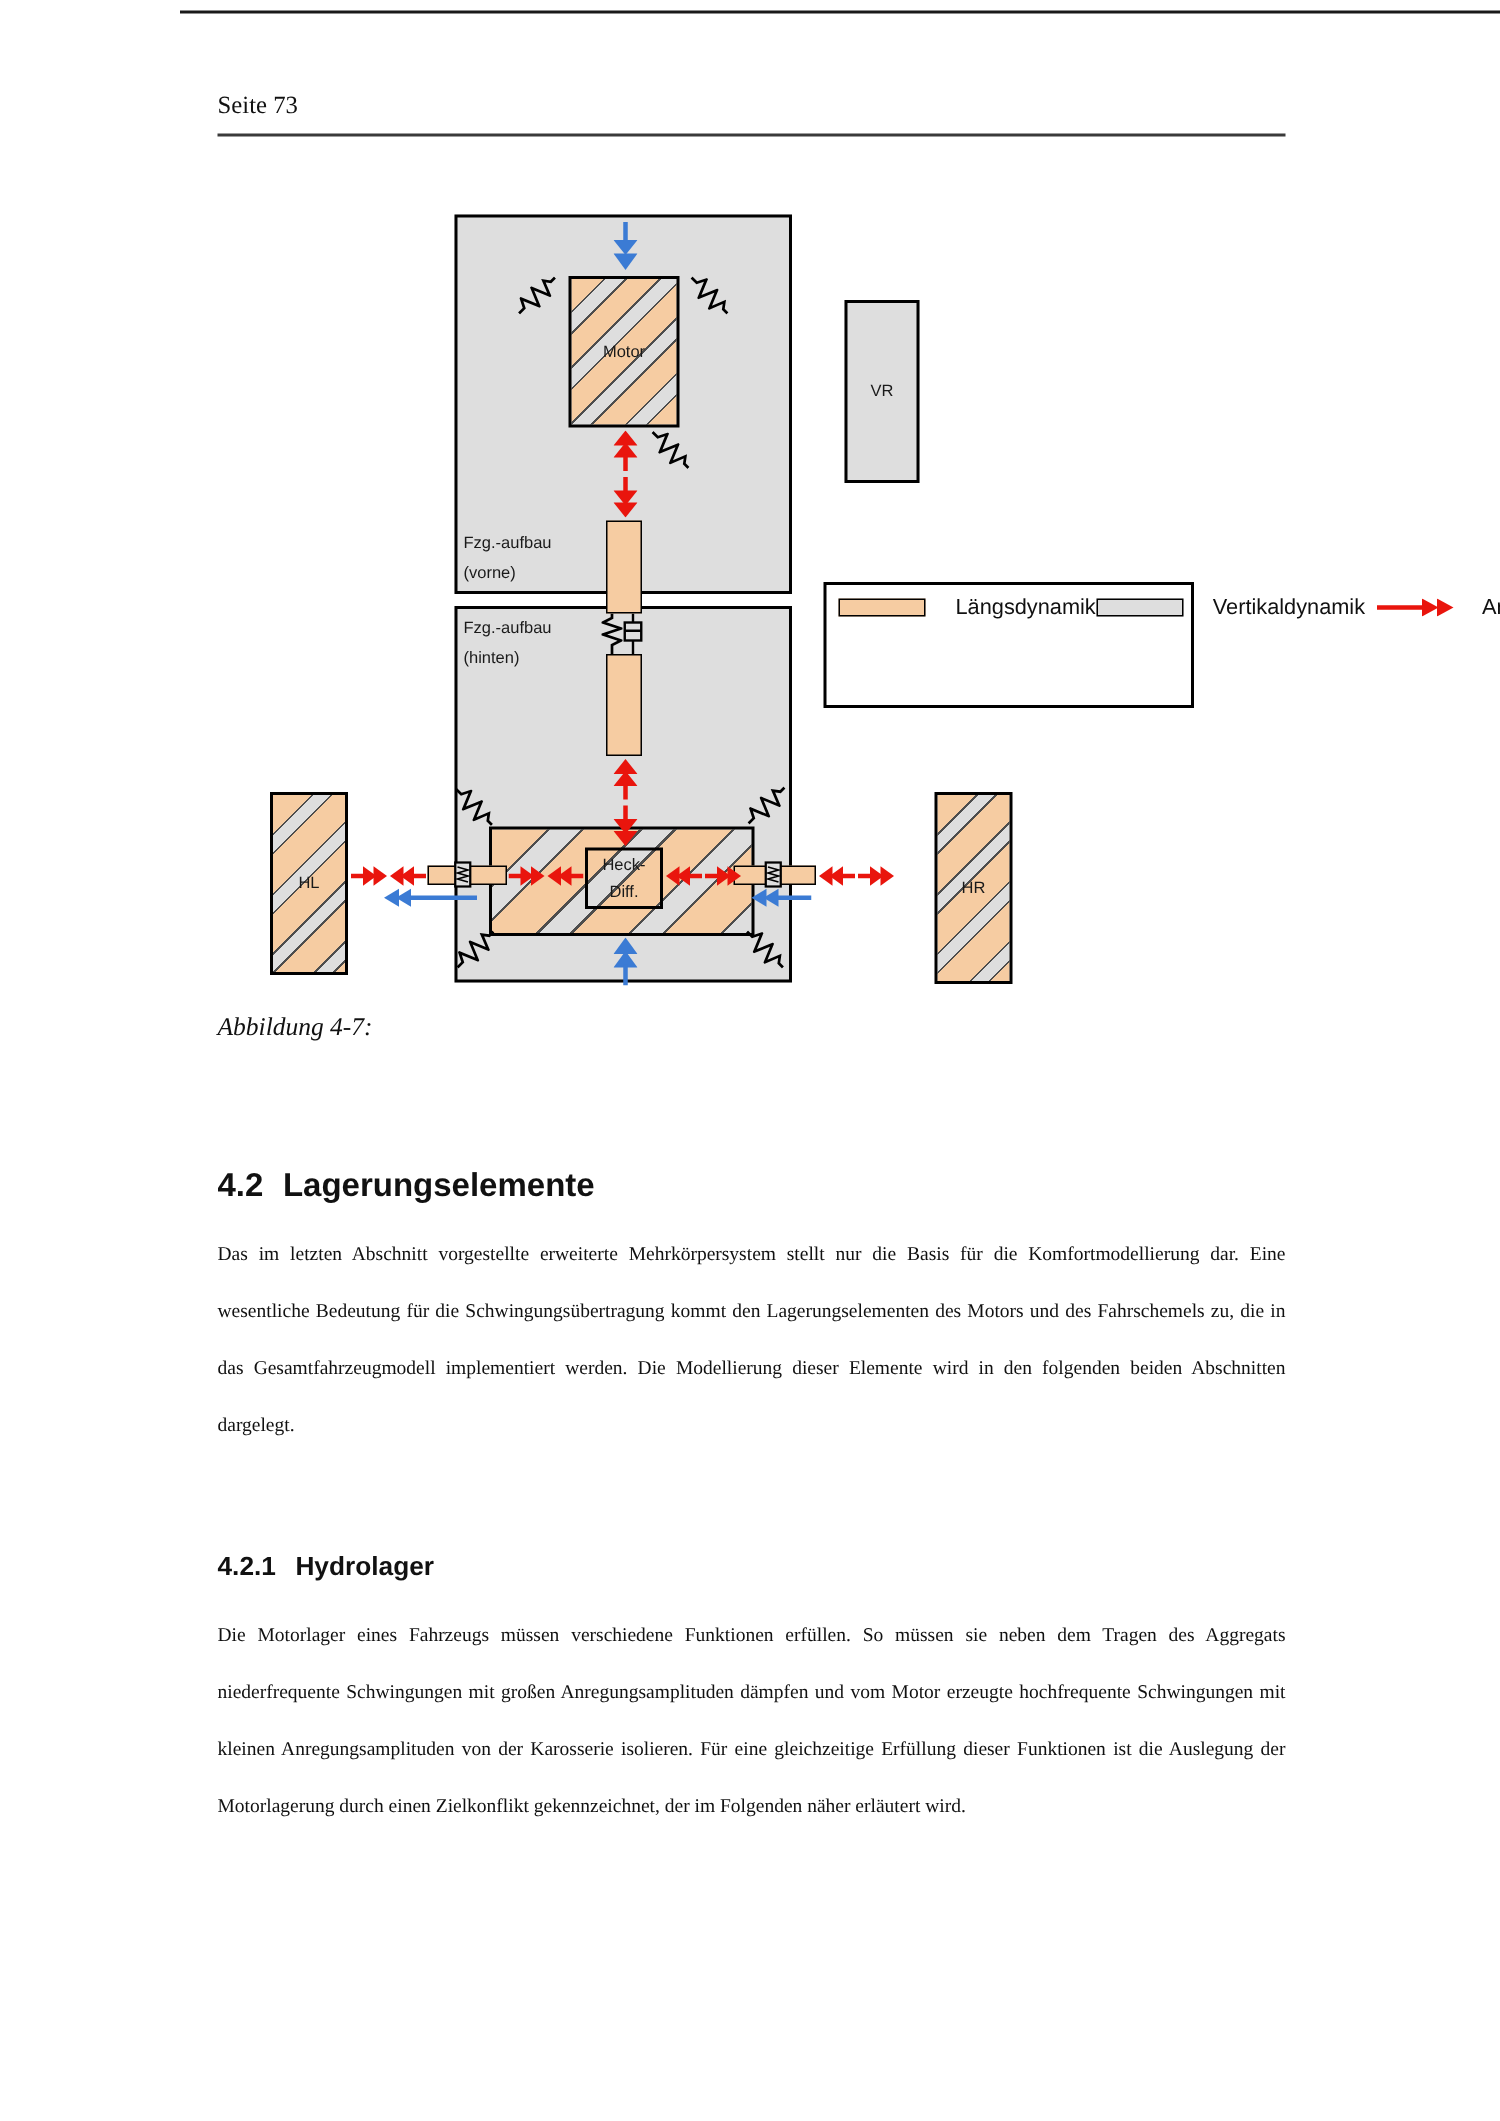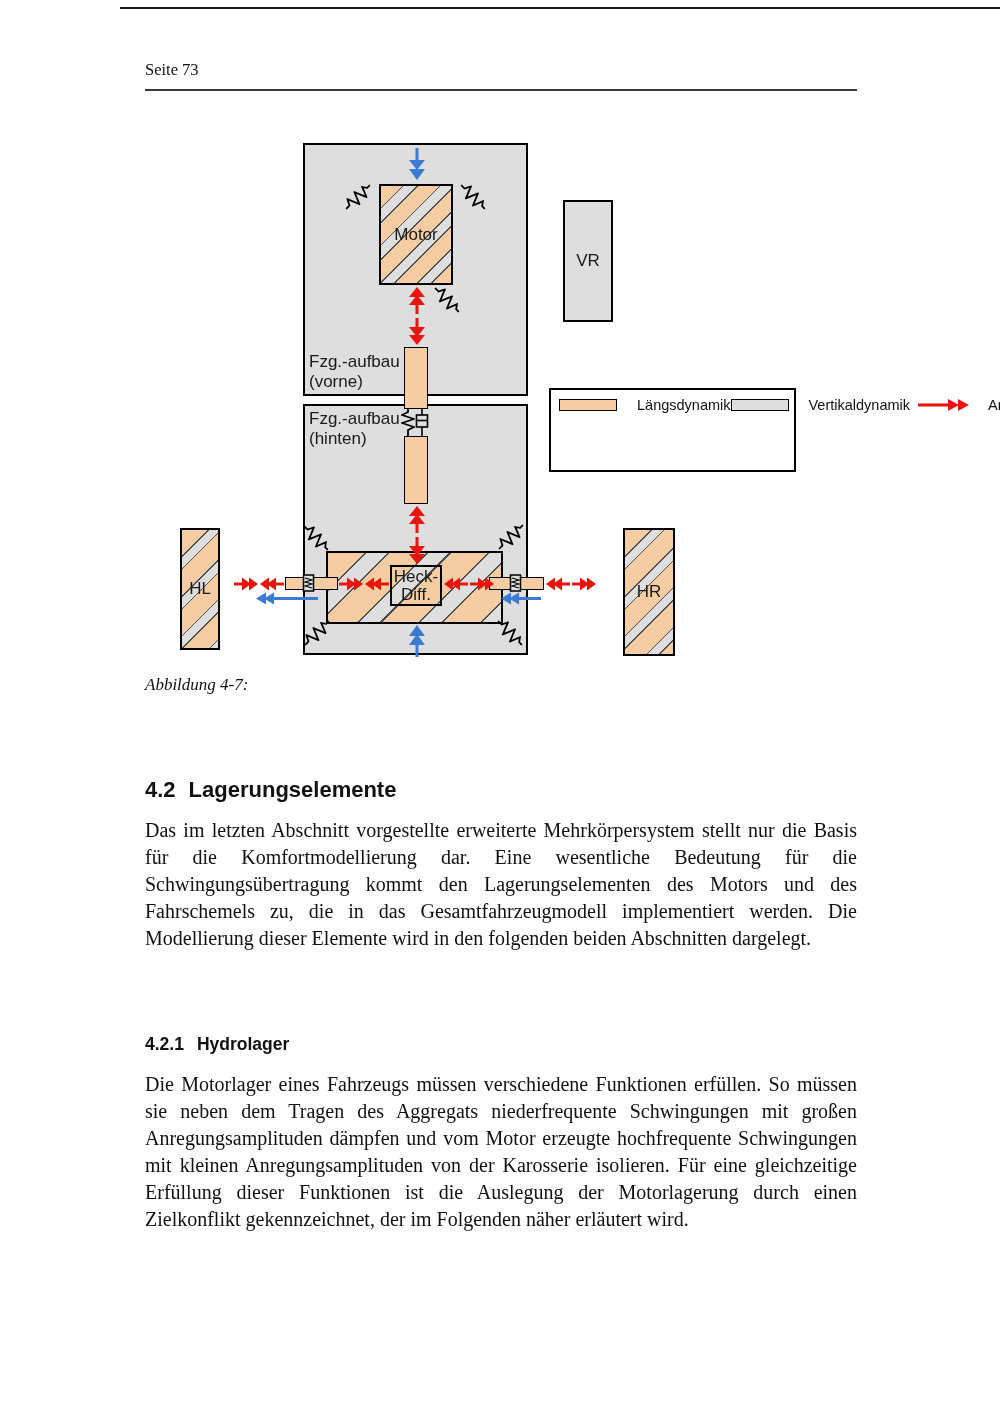--- a/index.html
+++ b/index.html
@@ -26,21 +26,21 @@
   }
   .hatch-wheel {
     border:2.5px solid #000;
     background:repeating-linear-gradient(135deg,#f6cca2 0 18px,#4d4d4d 18px 19.2px,#dedede 19.2px 27px,#4d4d4d 27px 28.2px);
   }
   .hatch-frame {
     border:2px solid #000;
     background:repeating-linear-gradient(135deg,#f6cca2 0 26px,#4d4d4d 26px 27.5px,#dedede 27.5px 42px,#4d4d4d 42px 43.5px);
   }
   .figlabel {
-    font-family:"Liberation Sans", sans-serif; font-size:17px; line-height:20px; color:#1a1a1a;
+    font-family:"Liberation Sans", sans-serif; font-size:11px; line-height:20px; color:#1a1a1a;
   }
   .centerlabel { display:flex; align-items:center; justify-content:center; text-align:center; }
   .bar { background:#f6cca2; border:1.5px solid #000; }
 
   
   .legend {
     position:absolute; left:549px; top:388px; width:247px; height:84px;
     background:#fff; border:2px solid #000; padding:6px 8px 4px 8px;
     display:flex; flex-direction:row; justify-content:space-between;
   }
@@ -65,21 +65,21 @@
     position:absolute; left:145px; top:777px;
     font-family:"Liberation Sans", sans-serif; font-weight:bold; font-size:22px;
   }
   .h3 {
     position:absolute; left:145px; top:1034px;
     font-family:"Liberation Sans", sans-serif; font-weight:bold; font-size:17.5px;
   }
   .h2 .num, .h3 .num { margin-right:13px; }
   .para {
     position:absolute; left:145px; width:712px;
-    font-size:20px; line-height:27px; text-align:justify;
+    font-size:13px; line-height:38px; text-align:justify;
   }
   .para1 { top:817px; }
   .para2 { top:1071px; }
 
   svg .red { fill:#e9150d; }
   svg .blue { fill:#3b7bd4; }
   svg .stroke { stroke:#000; fill:none; }
 </style>
 </head>
 <body>
@@ -166,21 +166,21 @@
         <polyline class="stroke" stroke-width="1.8" points="0,7 5,7 8,1 13,13 18,1 23,13 27,3 30,7 34,7"></polyline>
       </svg>
 
     <div class="abs centerlabel figlabel" style="left:390px;top:565px;width:52px;height:41px;border:2px solid #000;z-index:4;line-height:18px;">
       <span>
         <span>Heck-</span><br>
         <span>Diff.</span>
       </span>
     </div>
 
-    <div class="abs hatch-wheel centerlabel figlabel" style="left:180px;top:528px;width:40px;height:122px;">
+    <div class="abs hatch-wheel centerlabel figlabel" style="left:180px;top:528px;width:52px;height:122px;">
       <span>HL</span>
     </div>
     <div class="abs hatch-wheel centerlabel figlabel" style="left:623px;top:528px;width:52px;height:128px;">
       <span>HR</span>
     </div>
 
     <div class="abs bar" style="left:285px;top:577px;width:53px;height:13px;z-index:4;"></div>
     <svg class="abs" style="left:302px;top:572px;z-index:5;" width="13" height="22" viewBox="0 0 13 22">
       <rect x="1.5" y="3" width="10" height="16" fill="#dedede" stroke="#000" stroke-width="1.5"></rect>
       <polyline points="3,6 10,8 3,10 10,12 3,14 10,16" fill="none" stroke="#000" stroke-width="1.1"></polyline>

